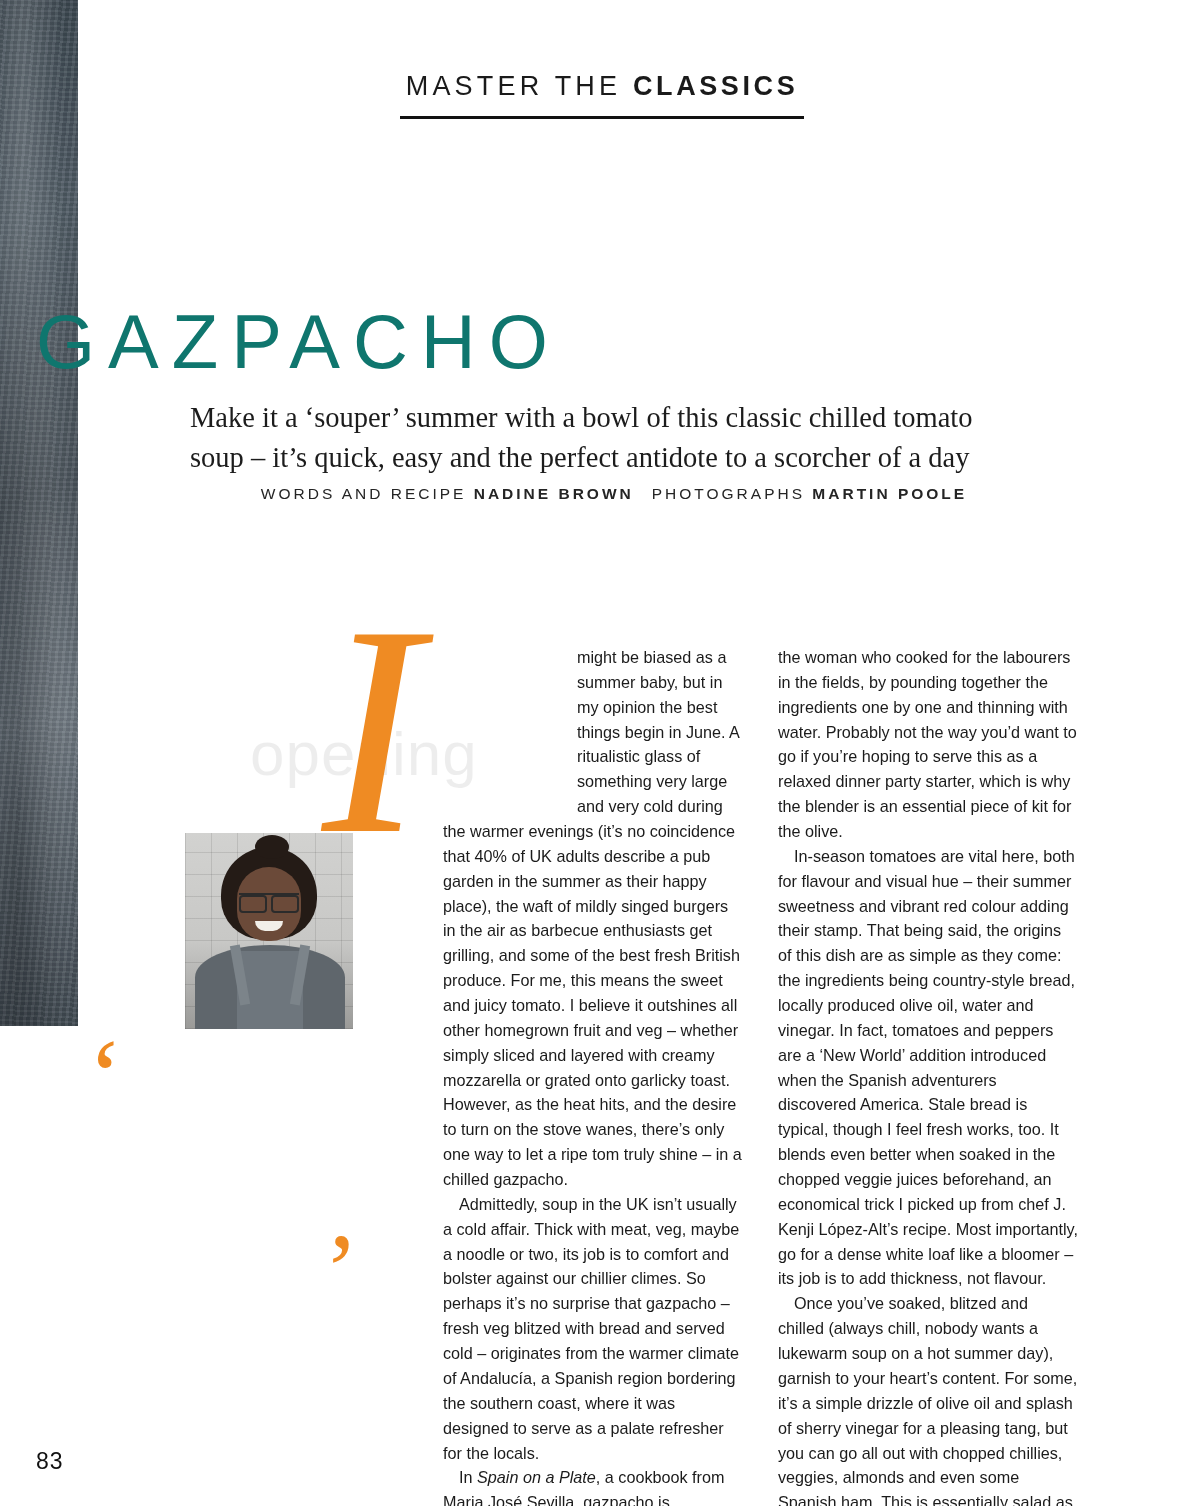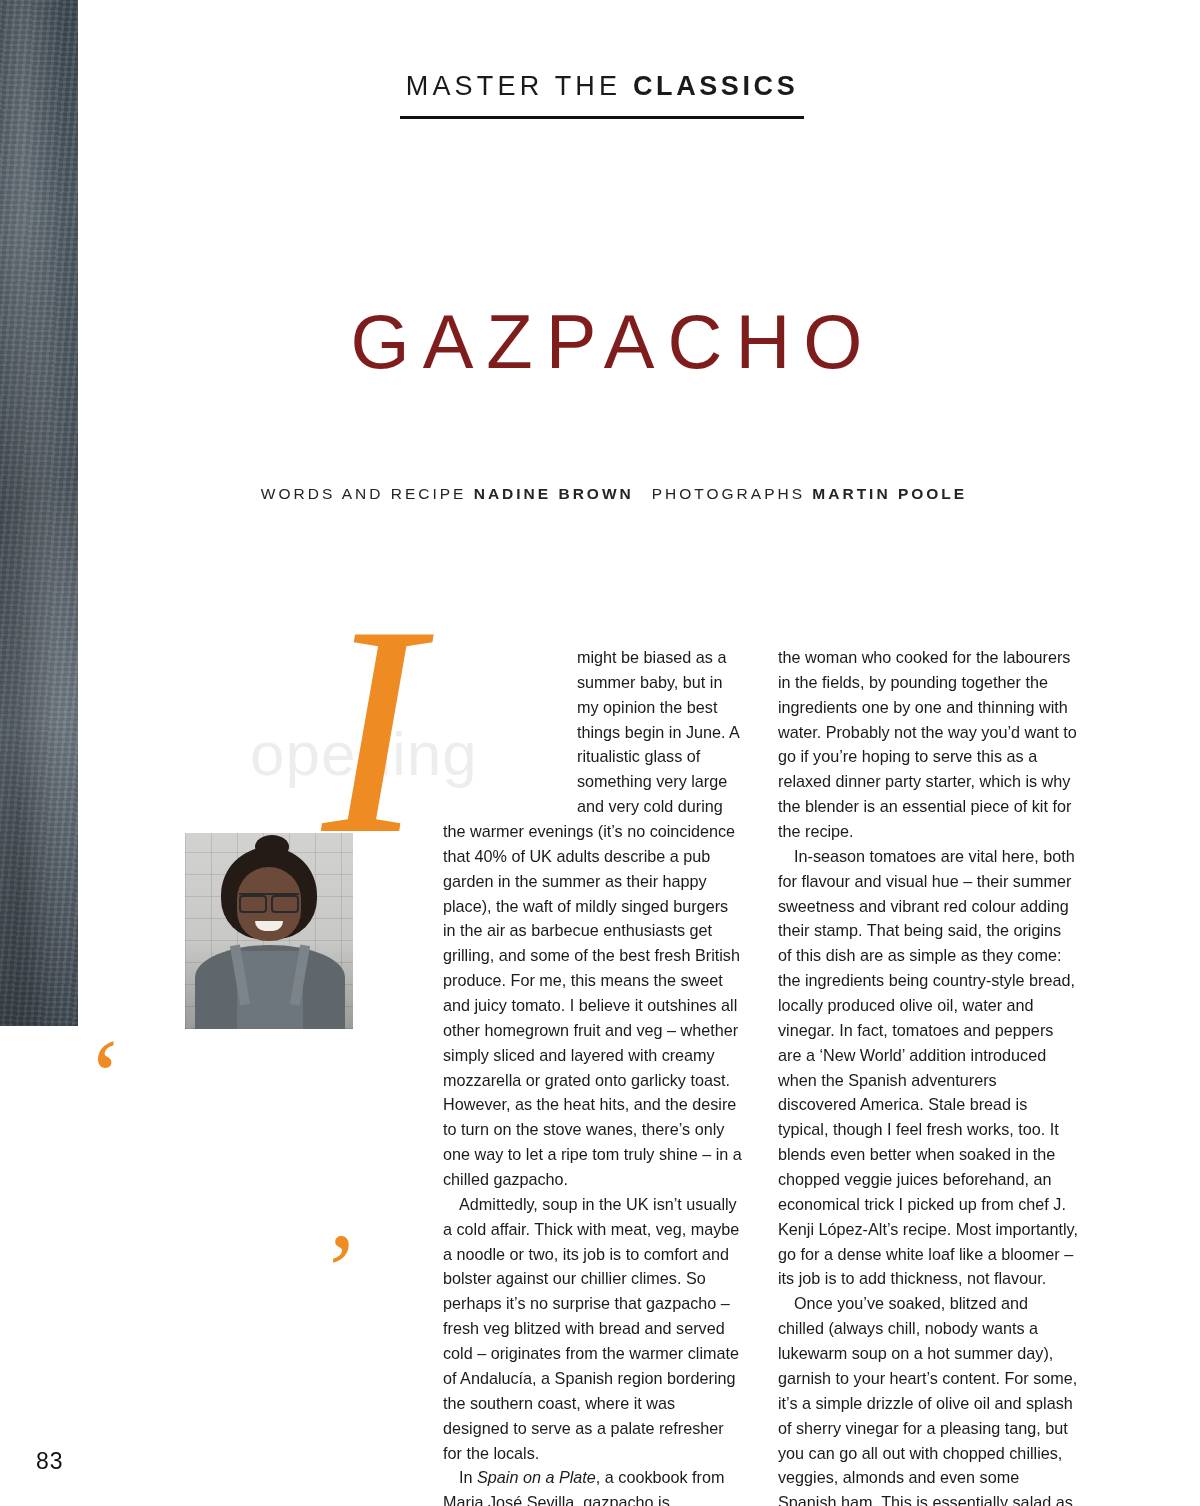--- a/index.html
+++ b/index.html
@@ -59,27 +59,27 @@
   .kicker-rule {
     margin-top: 14px;
     border-top: 3px solid #111;
     width: 404px;
   }
 
   .title {
     position: absolute;
     left: 0; top: 298px;
     width: 1200px;
-    text-align: center;
+    text-align: left;
     font-size: 76px;
     letter-spacing: 13px;
     font-weight: 300;
-    color: #7f1d1d;
+    color: #0f766e;
     font-family: "Liberation Sans", sans-serif;
-    padding-left: 26px;
+    padding-left: 36px;
   }
 
   .standfirst {
     position: absolute;
     left: 190px; top: 398px;
     width: 830px;
     font-family: "Liberation Serif", serif;
     font-size: 28.5px;
     line-height: 1.42;
     color: #1c1c1c;
@@ -277,20 +277,21 @@
 
   <div class="left-strip"></div>
 
   <div class="kicker-wrap">
     <div class="kicker"><span>MASTER THE </span><b>CLASSICS</b></div>
     <div class="kicker-rule"></div>
   </div>
 
   <div class="title">GAZPACHO</div>
 
+  <div class="standfirst">Make it a ‘souper’ summer with a bowl of this classic chilled tomato soup – it’s quick, easy and the perfect antidote to a scorcher of a day</div>
 
   <div class="byline">
     <span>WORDS AND RECIPE</span>
     <b>NADINE BROWN</b><span class="sep"></span><span>PHOTOGRAPHS</span>
     <b>MARTIN POOLE</b>
   </div>
 
   <div class="watermark">opening</div>
 
   <div class="dropcap">I</div>
@@ -311,20 +312,20 @@
   <div class="quote-open">‘</div>
   <div class="quote-close">’</div>
 
   <div class="col col-1">
     <p class="first-para"><span> might be biased as a summer baby, but in my opinion the best things begin in June. A ritualistic glass of something very large and very cold during the warmer evenings (it’s no coincidence that 40% of UK adults describe a pub garden in the summer as their happy place), the waft of mildly singed burgers in the air as barbecue enthusiasts get grilling, and some of the best fresh British produce. For me, this means the sweet and juicy tomato. I believe it outshines all other homegrown fruit and veg – whether simply sliced and layered with creamy mozzarella or grated onto garlicky toast. However, as the heat hits, and the desire to turn on the stove wanes, there’s only one way to let a ripe tom truly shine – in a chilled gazpacho.</span></p>
     <p>Admittedly, soup in the UK isn’t usually a cold affair. Thick with meat, veg, maybe a noodle or two, its job is to comfort and bolster against our chillier climes. So perhaps it’s no surprise that gazpacho – fresh veg blitzed with bread and served cold – originates from the warmer climate of Andalucía, a Spanish region bordering the southern coast, where it was designed to serve as a palate refresher for the locals.</p>
     <p><span>In </span><em>Spain on a Plate</em><span>, a cookbook from Maria José Sevilla, gazpacho is presented as a true reflection of the farmland and workers that make up Andalucán culture. Historically, it was made by the ‘</span></p>
   </div>
 
   <div class="col col-2">
-    <p>the woman who cooked for the labourers in the fields, by pounding together the ingredients one by one and thinning with water. Probably not the way you’d want to go if you’re hoping to serve this as a relaxed dinner party starter, which is why the blender is an essential piece of kit for the recipe.</p>
+    <p>the woman who cooked for the labourers in the fields, by pounding together the ingredients one by one and thinning with water. Probably not the way you’d want to go if you’re hoping to serve this as a relaxed dinner party starter, which is why the blender is an essential piece of kit for the olive.</p>
     <p>In-season tomatoes are vital here, both for flavour and visual hue – their summer sweetness and vibrant red colour adding their stamp. That being said, the origins of this dish are as simple as they come: the ingredients being country-style bread, locally produced olive oil, water and vinegar. In fact, tomatoes and peppers are a ‘New World’ addition introduced when the Spanish adventurers discovered America. Stale bread is typical, though I feel fresh works, too. It blends even better when soaked in the chopped veggie juices beforehand, an economical trick I picked up from chef J. Kenji López-Alt’s recipe. Most importantly, go for a dense white loaf like a bloomer – its job is to add thickness, not flavour.</p>
     <p><span>Once you’ve soaked, blitzed and chilled (always chill, nobody wants a lukewarm soup on a hot summer day), garnish to your heart’s content. For some, it’s a simple drizzle of olive oil and splash of sherry vinegar for a pleasing tang, but you can go all out with chopped chillies, veggies, almonds and even some Spanish ham. This is essentially salad as a soup, so go as bold as you want and make the most of those balmy evenings.</span> </p>
   </div>
 
   <div class="folio">83</div>
 
 </div>
 
 </body></html>

